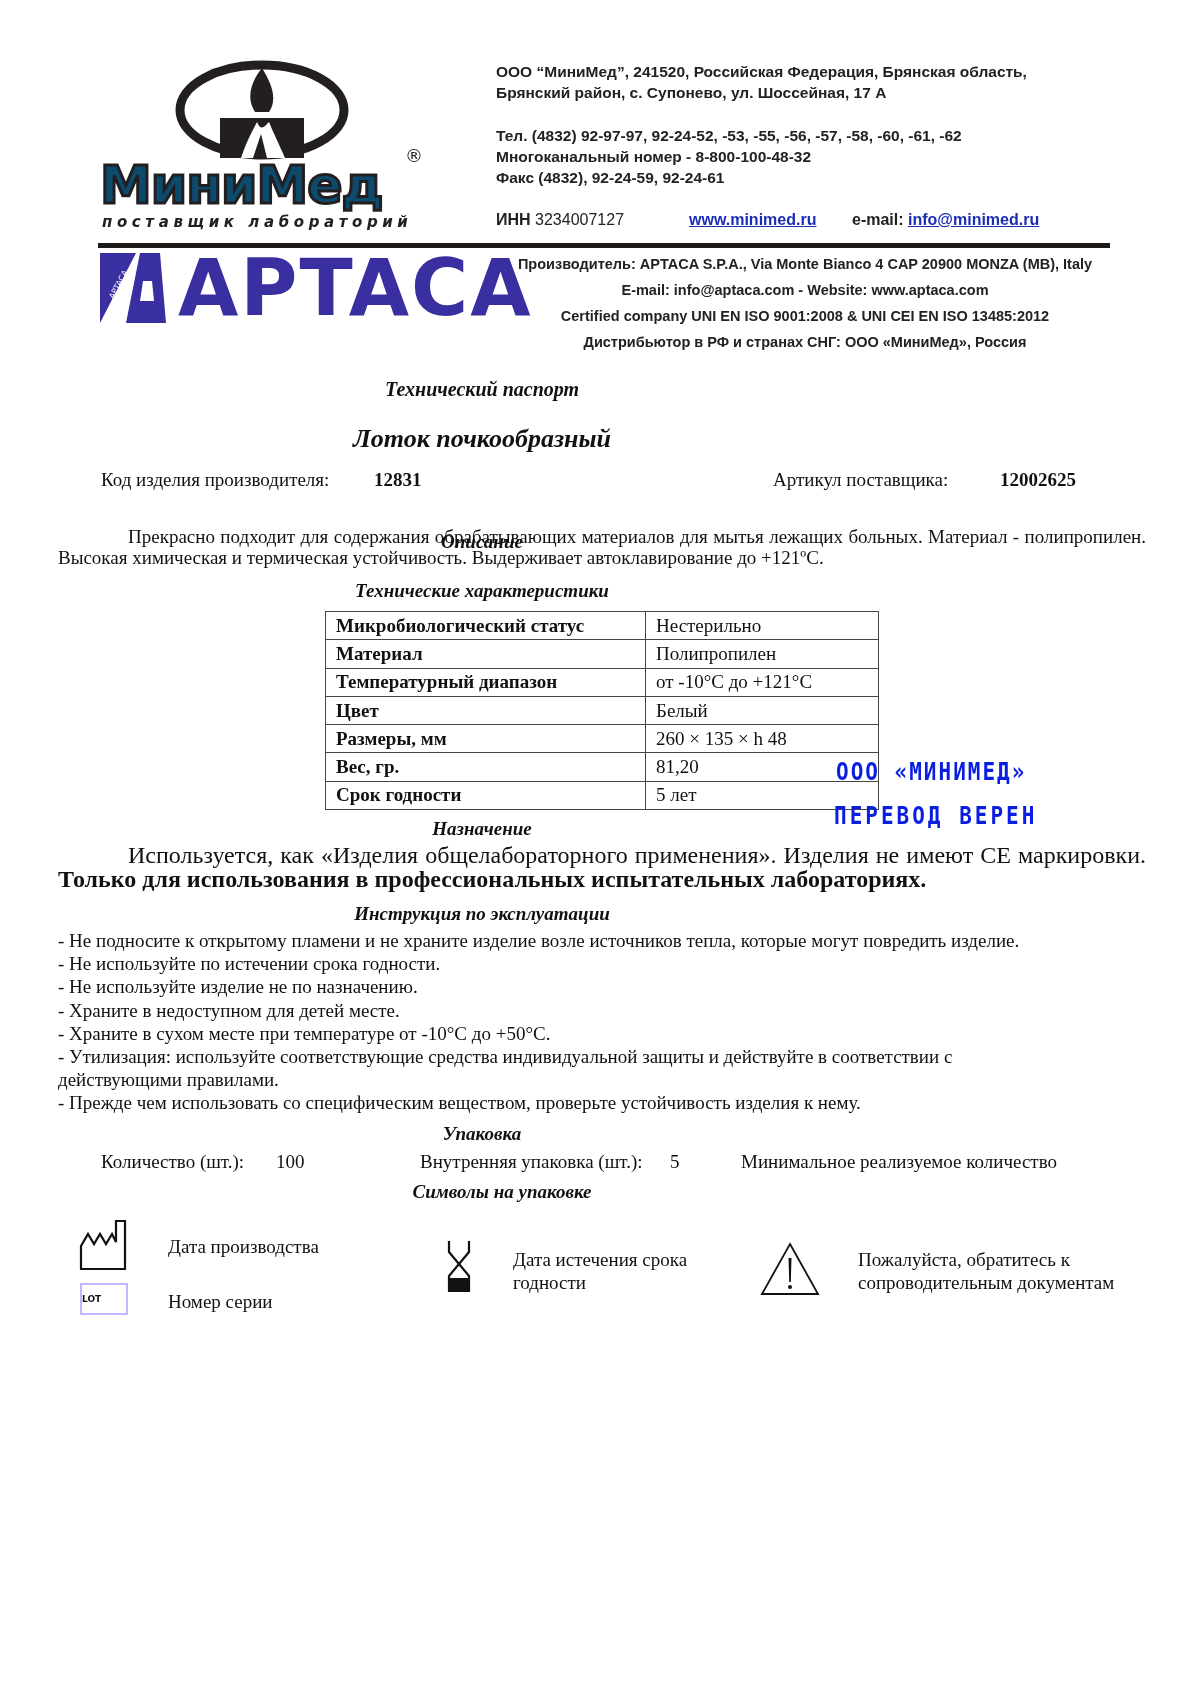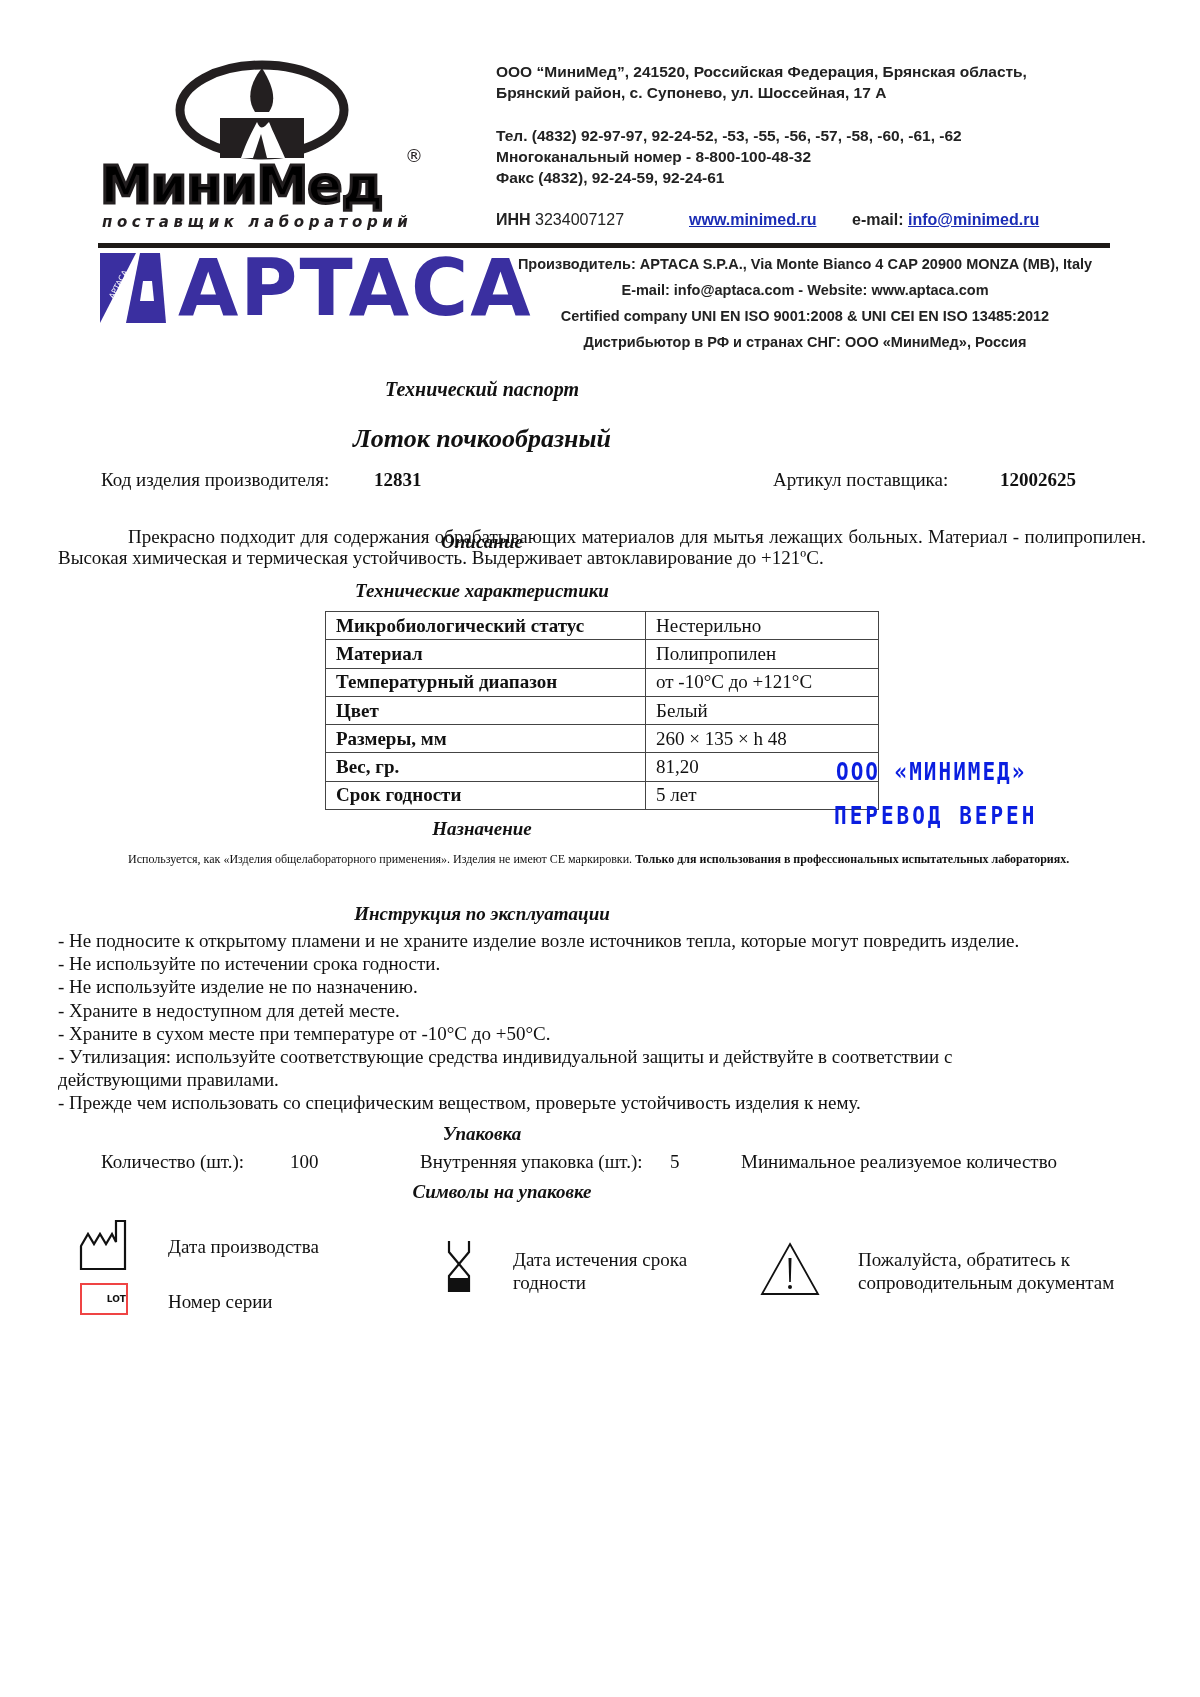--- a/index.html
+++ b/index.html
@@ -7,21 +7,21 @@
     body { position: relative; font-family: "Liberation Serif", serif; color: #111; overflow: hidden; }
 
     .abs { position: absolute; }
 
     
     #minimed-logo { left: 100px; top: 55px; width: 330px; height: 180px; }
     #minimed-logo .emblem { position: absolute; left: 75px; top: 5px; width: 175px; height: 100px; }
     #minimed-logo .wordmark {
       position: absolute; left: 0; top: 100px; width: 330px; height: 60px;
       font-family: "DejaVu Sans", sans-serif; font-weight: bold; font-size: 52px; letter-spacing: -1px;
-      color: #000000; -webkit-text-stroke: 3px #231f20; text-align: left; line-height: 60px; font-style: normal;
+      color: #0c4a6e; -webkit-text-stroke: 3px #231f20; text-align: left; line-height: 60px; font-style: normal;
     }
     #minimed-logo .reg { position: absolute; left: 305px; top: 90px; font-family: "DejaVu Sans", sans-serif; font-size: 18px; color: #231f20; }
     #minimed-logo .tagline {
       position: absolute; left: 2px; top: 158px; font-family: "DejaVu Sans", sans-serif; font-weight: bold;
       font-size: 15px; letter-spacing: 4.6px; color: #231f20; white-space: nowrap; font-style: italic;
     }
 
     
     .contact { font-family: "Liberation Sans", sans-serif; font-weight: bold; font-size: 15.5px; color: #222; white-space: nowrap; line-height: 21px; }
     #contact-address { left: 496px; top: 61px; }
@@ -66,30 +66,30 @@
     #specs-title { top: 580px; }
     #specs-table { left: 325px; top: 611px; width: 554px; border-collapse: collapse; font-size: 19px; }
     #specs-table td { border: 1.5px solid #444; height: 28.3px; padding: 0 10px; vertical-align: middle; }
     #specs-table td.k { font-weight: bold; width: 320px; }
 
     .stamp { font-family: "DejaVu Sans Mono", monospace; font-weight: bold; color: #0a1ee0; font-size: 21px; white-space: nowrap; transform: scaleY(1.15); letter-spacing: 2px; }
     #stamp-line1 { left: 836px; top: 760px; }
     #stamp-line2 { left: 834px; top: 804px; letter-spacing: 3px; }
 
     #purpose-title { top: 818px; }
-    #purpose-text { left: 58px; width: 1088px; top: 843px; font-size: 12px; line-height: 32px; text-align: justify; text-indent: 70px; }
+    #purpose-text { left: 58px; width: 1088px; top: 843px; font-size: 24px; line-height: 24px; text-align: justify; text-indent: 70px; }
     #purpose-text b { font-weight: bold; }
 
     #instr-title { top: 903px; }
     #instr-list { left: 58px; top: 929px; width: 1100px; font-size: 19px; line-height: 23.2px; list-style: none; }
 
     #pack-title { top: 1123px; }
     .pack { top: 1151px; font-size: 19px; white-space: nowrap; }
     #qty-label { left: 101px; }
-    #qty-value { left: 290px; }
+    #qty-value { left: 276px; }
     #inner-label { left: 420px; }
     #inner-value { left: 670px; }
     #min-label { left: 741px; }
 
     #symbols-title { top: 1181px; padding-left: 40px; }
 
     .sym-label { font-size: 19px; line-height: 23px; white-space: nowrap; }
     #sym-mfg-icon { left: 78px; top: 1218px; width: 50px; height: 52px; }
     #sym-mfg-label { left: 168px; top: 1235px; }
     #sym-lot-icon { left: 80px; top: 1283px; width: 48px; height: 32px; }
@@ -223,21 +223,21 @@
 <div id="inner-value" class="abs pack">5</div>
 <div id="min-label" class="abs pack">Минимальное реализуемое количество</div>
 
 <div id="symbols-title" class="abs center section-title">Символы на упаковке</div>
 
 <svg id="sym-mfg-icon" class="abs" viewBox="0 0 50 52">
   <path d="M3 51 L3 28 L10 16 L16 26 L22 16 L28 26 L34 16 L38 24 L38 3 L47 3 L47 51 Z" fill="none" stroke="#111" stroke-width="2.2" stroke-linejoin="miter"></path>
 </svg>
 <div id="sym-mfg-label" class="abs sym-label">Дата производства</div>
 
-<div id="sym-lot-icon" class="abs" style="border:2px solid #ef4444;display:flex;align-items:center;justify-content:flex-end;">
+<div id="sym-lot-icon" class="abs" style="border:2px solid #c4b5fd;display:flex;align-items:center;justify-content:flex-start;">
   <span style="font-family:'DejaVu Sans',sans-serif;font-weight:bold;font-size:9px;">LOT</span>
 </div>
 <div id="sym-lot-label" class="abs sym-label">Номер серии</div>
 
 <svg id="sym-exp-icon" class="abs" viewBox="0 0 26 52">
   <path d="M3 1 L3 12 L13 24 L23 12 L23 1" fill="none" stroke="#111" stroke-width="2.2"></path>
   <path d="M13 24 L3 36 L3 51 L23 51 L23 36 Z" fill="none" stroke="#111" stroke-width="2.2"></path>
   <rect x="3" y="38" width="20" height="13" fill="#111"></rect>
 </svg>
 <div id="sym-exp-label" class="abs sym-label">

